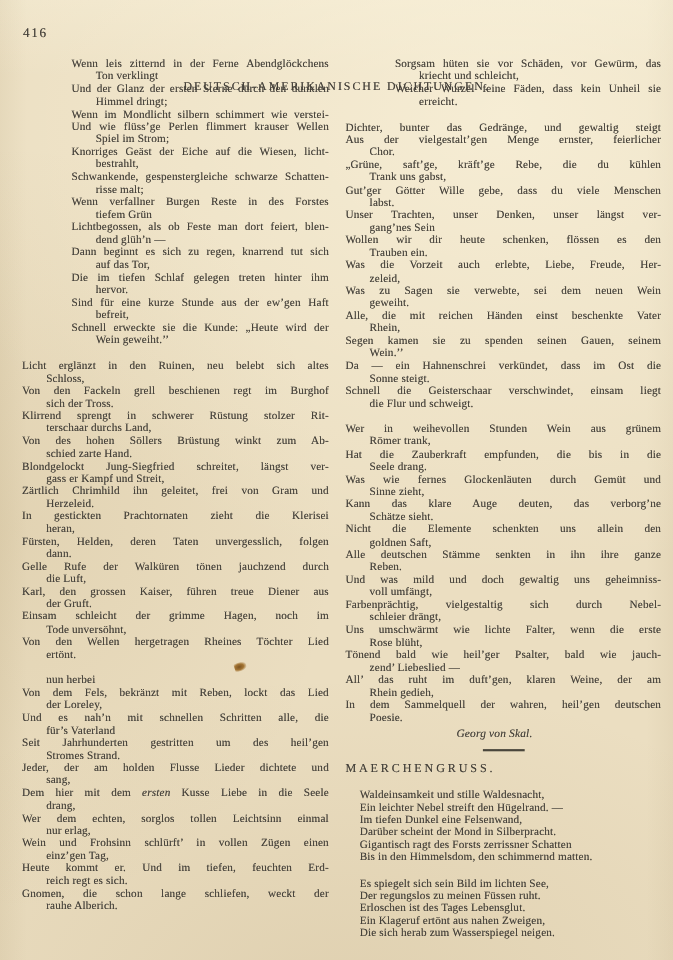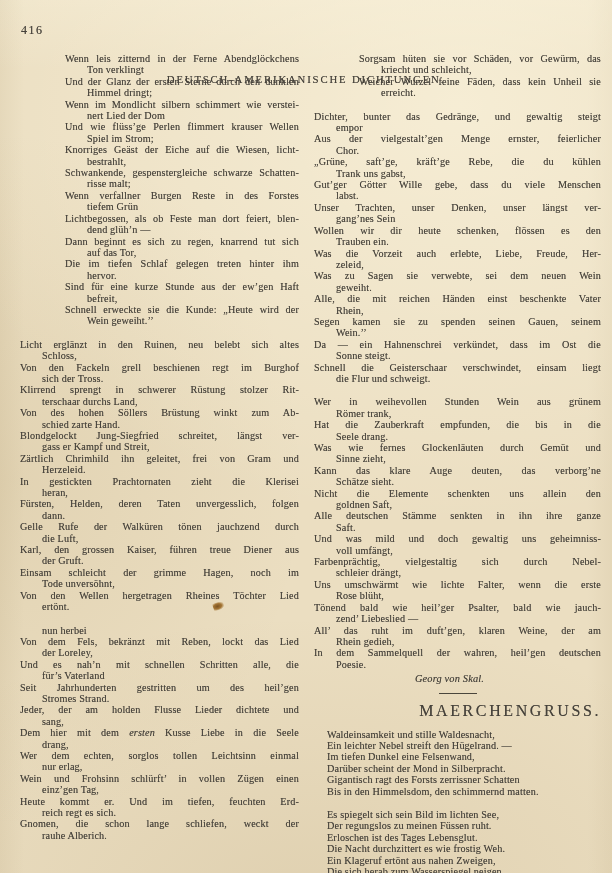--- a/index.html
+++ b/index.html
@@ -39,21 +39,21 @@
   .line{min-height:11.4px;}
   .line.full{text-align:justify;text-align-last:justify;text-justify:inter-word;}
   .line.cont{padding-left:22px;}
   .stanza.indented .line{padding-left:13px;}
   .attribution{
     text-align:center;font-style:italic;padding-right:16px;margin-top:3px;
     font-size:10.4px;
   }
   .divider{width:38px;height:1.6px;background:#4a463c;margin:8px auto 0;}
   .heading{
-    text-align:right;letter-spacing:2.6px;font-size:16px;
+    text-align:left;letter-spacing:2.6px;font-size:11px;
     margin:11px 0 7px;
   }
   .stain{
     position:absolute;left:213px;top:602px;width:11px;height:8px;
     background:radial-gradient(ellipse at 40% 50%, #6f4410 0%, #9c6a25 45%, rgba(156,106,37,0) 78%);
     transform:rotate(-18deg);opacity:.9;
   }
 </style>
 </head>
 <body>
@@ -64,21 +64,20 @@
 </header>
 
 <main>
   <section id="left-col" class="col">
       <div class="stanza">
         <div class="line full">Wenn leis zitternd in der Ferne Abendglöckchens</div>
         <div class="line cont">Ton verklingt</div>
         <div class="line full">Und der Glanz der ersten Sterne durch den dunklen</div>
         <div class="line cont">Himmel dringt;</div>
         <div class="line full">Wenn im Mondlicht silbern schimmert wie verstei-</div>
-        <div class="line cont">nert Lied der Dom</div>
         <div class="line full">Und wie flüss’ge Perlen flimmert krauser Wellen</div>
         <div class="line cont">Spiel im Strom;</div>
         <div class="line full">Knorriges Geäst der Eiche auf die Wiesen, licht-</div>
         <div class="line cont">bestrahlt,</div>
         <div class="line full">Schwankende, gespenstergleiche schwarze Schatten-</div>
         <div class="line cont">risse malt;</div>
         <div class="line full">Wenn verfallner Burgen Reste in des Forstes</div>
         <div class="line cont">tiefem Grün</div>
         <div class="line full">Lichtbegossen, als ob Feste man dort feiert, blen-</div>
         <div class="line cont">dend glüh’n —</div>
@@ -141,21 +140,20 @@
     </section>
   <section id="right-col" class="col">
       <div class="stanza">
         <div class="line full">Sorgsam hüten sie vor Schäden, vor Gewürm, das</div>
         <div class="line cont">kriecht und schleicht,</div>
         <div class="line full">Weicher Wurzel feine Fäden, dass kein Unheil sie</div>
         <div class="line cont">erreicht.</div>
       </div>
       <div class="stanza">
         <div class="line full">Dichter, bunter das Gedränge, und gewaltig steigt</div>
-        <div class="line cont">empor</div>
         <div class="line full">Aus der vielgestalt’gen Menge ernster, feierlicher</div>
         <div class="line cont">Chor.</div>
         <div class="line full">„Grüne, saft’ge, kräft’ge Rebe, die du kühlen</div>
         <div class="line cont">Trank uns gabst,</div>
         <div class="line full">Gut’ger Götter Wille gebe, dass du viele Menschen</div>
         <div class="line cont">labst.</div>
         <div class="line full">Unser Trachten, unser Denken, unser längst ver-</div>
         <div class="line cont">gang’nes Sein</div>
         <div class="line full">Wollen wir dir heute schenken, flössen es den</div>
         <div class="line cont">Trauben ein.</div>
@@ -177,21 +175,21 @@
         <div class="line cont">Römer trank,</div>
         <div class="line full">Hat die Zauberkraft empfunden, die bis in die</div>
         <div class="line cont">Seele drang.</div>
         <div class="line full">Was wie fernes Glockenläuten durch Gemüt und</div>
         <div class="line cont">Sinne zieht,</div>
         <div class="line full">Kann das klare Auge deuten, das verborg’ne</div>
         <div class="line cont">Schätze sieht.</div>
         <div class="line full">Nicht die Elemente schenkten uns allein den</div>
         <div class="line cont">goldnen Saft,</div>
         <div class="line full">Alle deutschen Stämme senkten in ihn ihre ganze</div>
-        <div class="line cont">Saft.</div>
+        <div class="line cont">Reben.</div>
         <div class="line full">Und was mild und doch gewaltig uns geheimniss-</div>
         <div class="line cont">voll umfängt,</div>
         <div class="line full">Farbenprächtig, vielgestaltig sich durch Nebel-</div>
         <div class="line cont">schleier drängt,</div>
         <div class="line full">Uns umschwärmt wie lichte Falter, wenn die erste</div>
         <div class="line cont">Rose blüht,</div>
         <div class="line full">Tönend bald wie heil’ger Psalter, bald wie jauch-</div>
         <div class="line cont">zend’ Liebeslied —</div>
         <div class="line full">All’ das ruht im duft’gen, klaren Weine, der am</div>
         <div class="line cont">Rhein gedieh,</div>
@@ -206,19 +204,18 @@
         <div class="line">Ein leichter Nebel streift den Hügelrand. —</div>
         <div class="line">Im tiefen Dunkel eine Felsenwand,</div>
         <div class="line">Darüber scheint der Mond in Silberpracht.</div>
         <div class="line">Gigantisch ragt des Forsts zerrissner Schatten</div>
         <div class="line">Bis in den Himmelsdom, den schimmernd matten.</div>
       </div>
       <div class="stanza indented">
         <div class="line">Es spiegelt sich sein Bild im lichten See,</div>
         <div class="line">Der regungslos zu meinen Füssen ruht.</div>
         <div class="line">Erloschen ist des Tages Lebensglut.</div>
-        <div class="line">Die Nacht durchzittert es wie frostig Weh.</div>
         <div class="line">Ein Klageruf ertönt aus nahen Zweigen,</div>
         <div class="line">Die sich herab zum Wasserspiegel neigen.</div>
       </div>
     </section>
   <div class="stain"></div>
 </main>
 
 </body></html>

